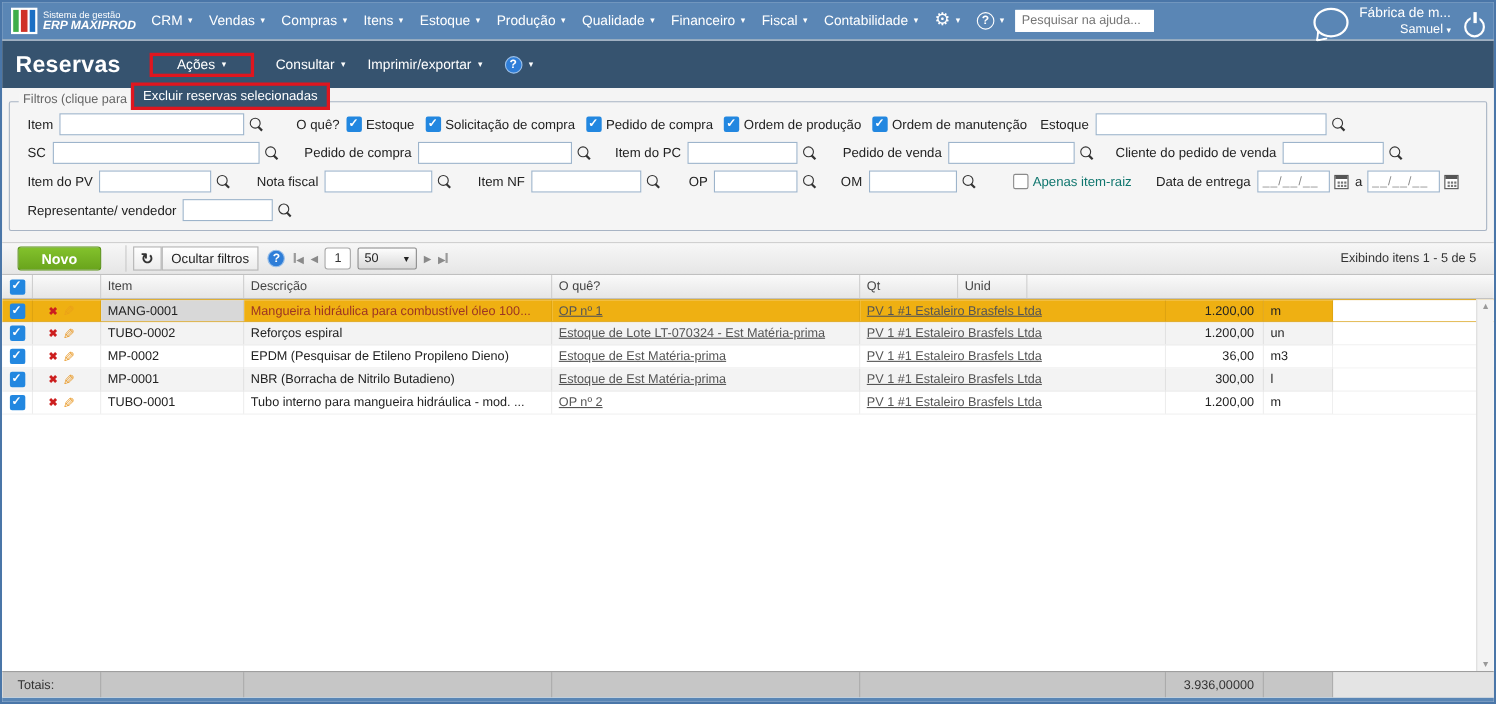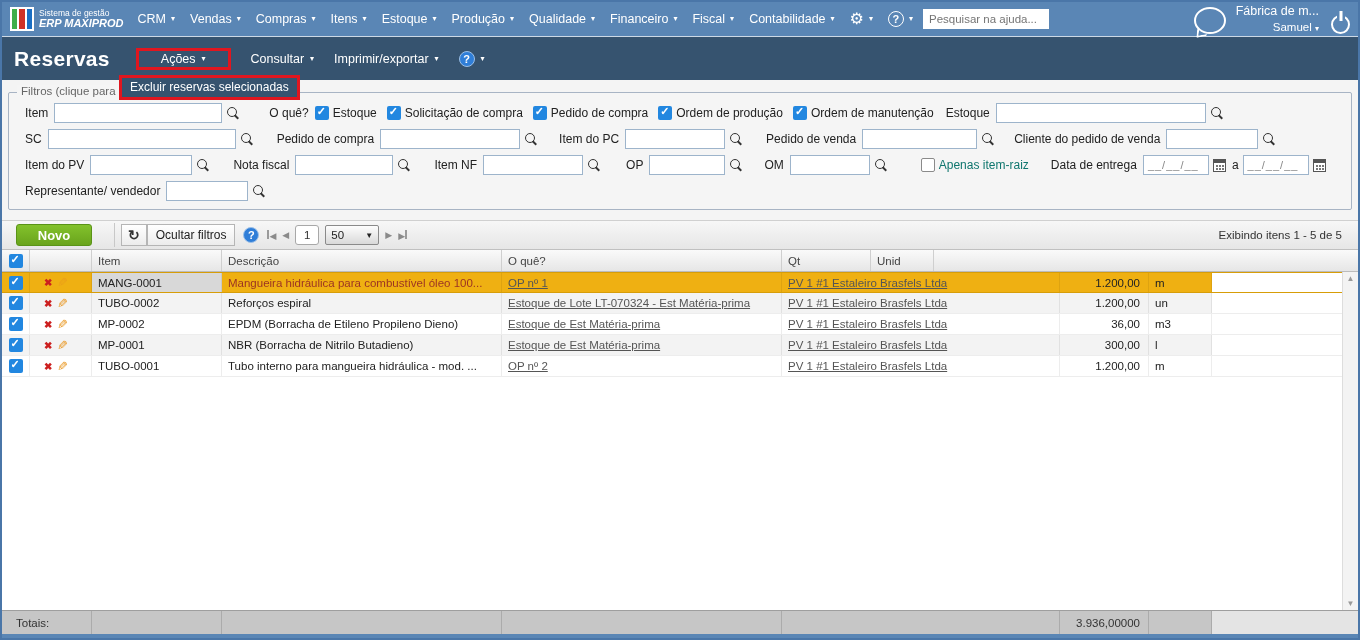--- a/index.html
+++ b/index.html
@@ -406,21 +406,21 @@
 
       <div class="gr">
         <div class="c-sel">
             <span class="cb checked"></span>
           </div>
         <div class="c-ico">
             <span class="del-ico">✖</span>
             <span class="pencil-ico">✎</span>
           </div>
         <div class="c-item">MP-0002</div>
-        <div class="c-desc">EPDM (Borracha de Etileno Propileno Dieno)</div>
+        <div class="c-desc">EPDM (Pesquisar de Etileno Propileno Dieno)</div>
         <div class="c-oque">
             <span class="glink">Estoque de Est Matéria-prima</span>
           </div>
         <div class="c-para">
             <span class="glink">PV 1 #1 Estaleiro Brasfels Ltda</span>
           </div>
         <div class="c-qt">36,00</div>
         <div class="c-unid">m3</div>
         <div class="c-fill"></div>
       </div>

